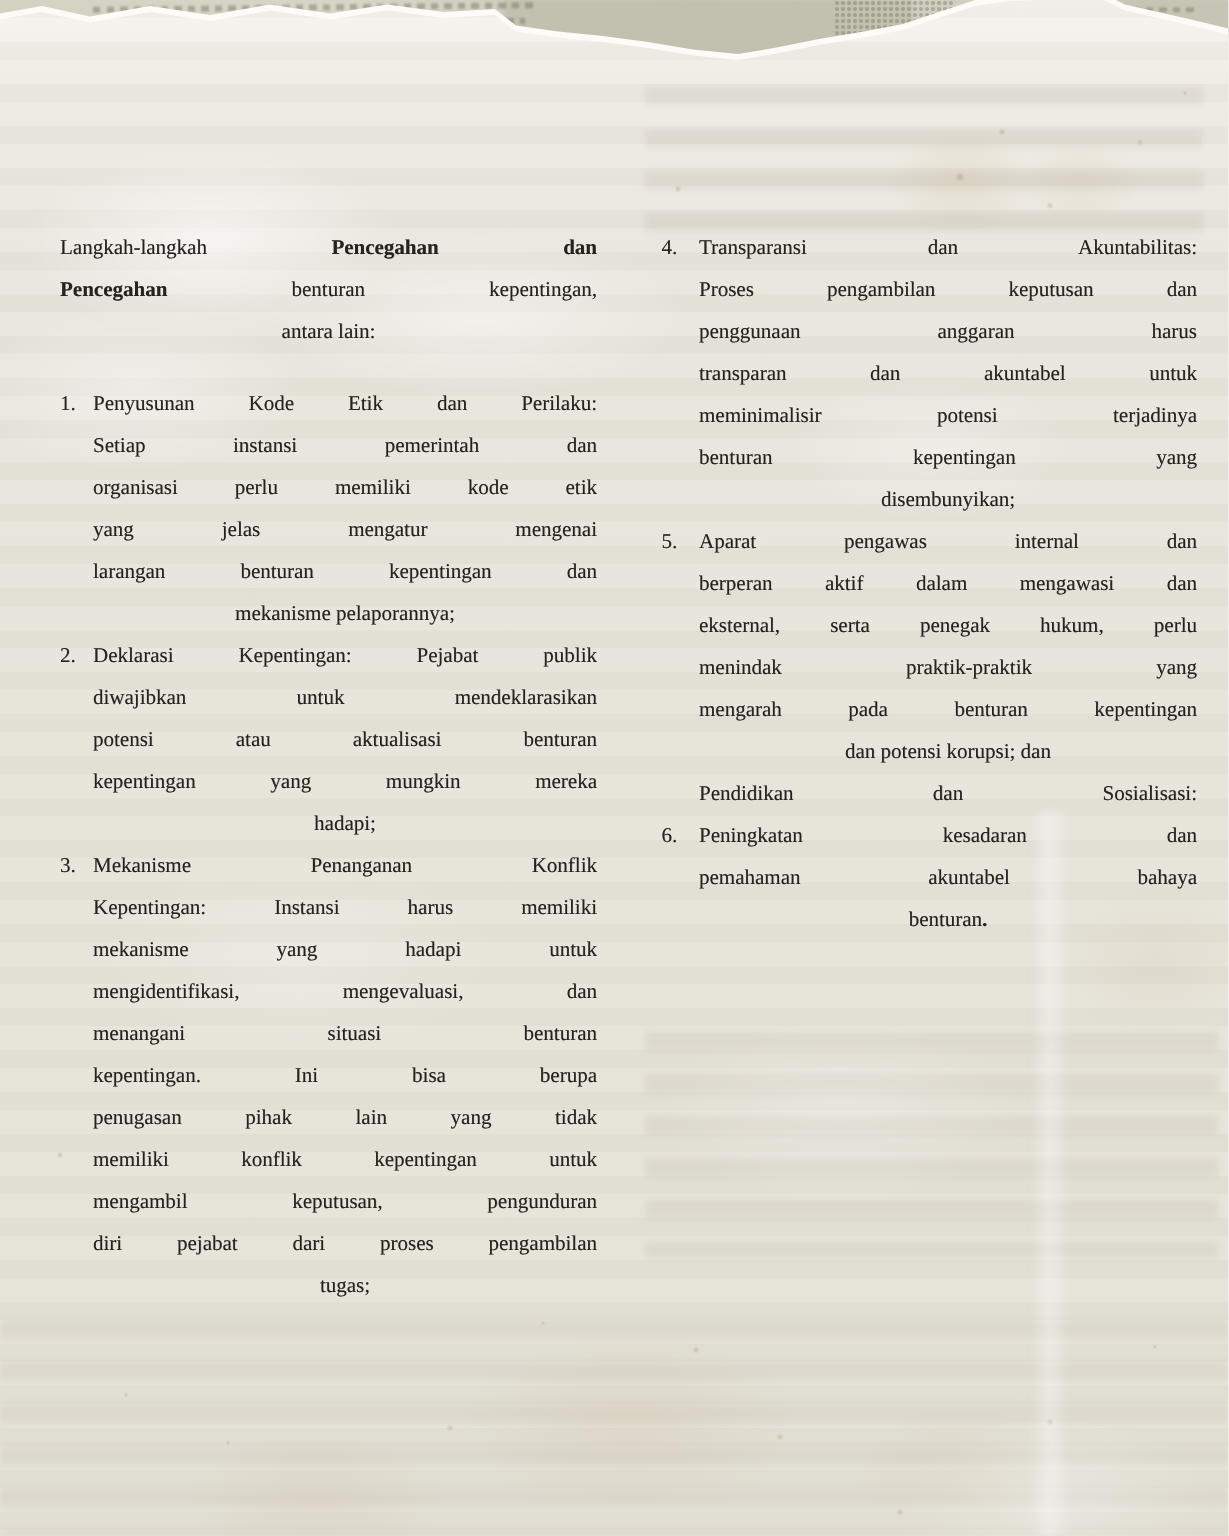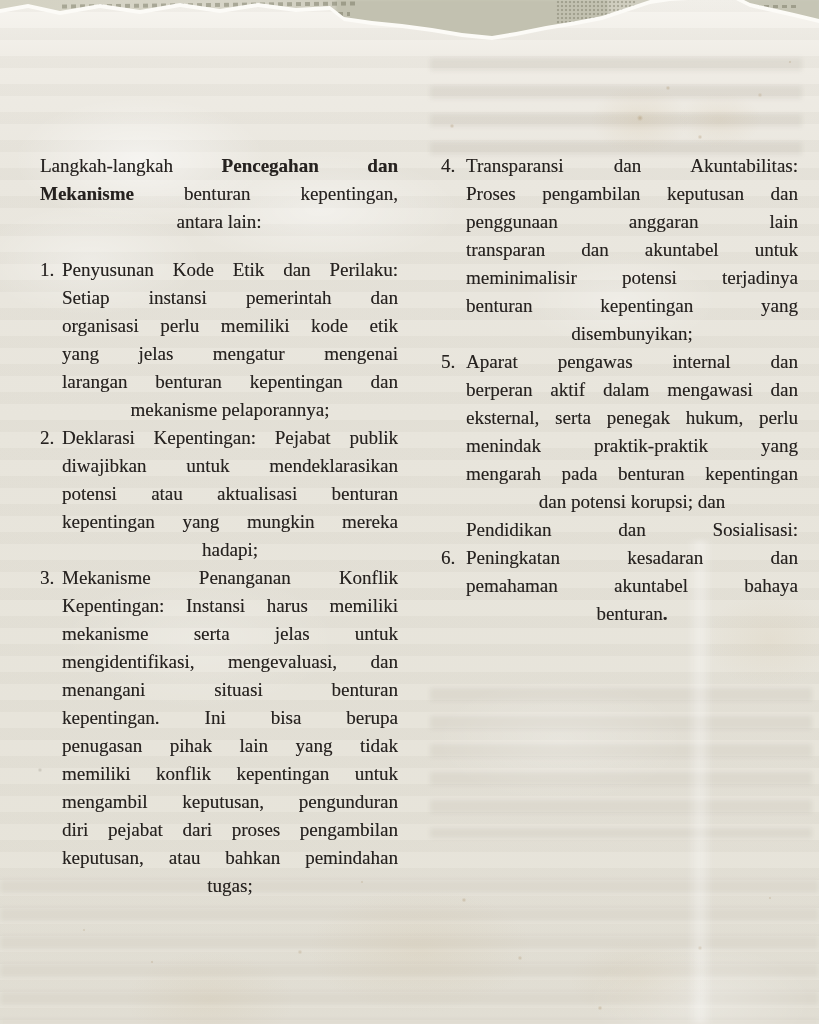--- a/index.html
+++ b/index.html
@@ -91,21 +91,21 @@
       radial-gradient(2px 2px at 152px 962px, rgba(146,112,62,0.28), rgba(146,112,62,0) 80%),
       radial-gradient(2px 2px at 84px 930px,  rgba(146,112,62,0.25), rgba(146,112,62,0) 80%),
       radial-gradient(3px 3px at 700px 948px, rgba(146,112,62,0.25), rgba(146,112,62,0) 80%),
       radial-gradient(2px 2px at 770px 898px, rgba(146,112,62,0.28), rgba(146,112,62,0) 80%),
       radial-gradient(2px 2px at 362px 882px, rgba(146,112,62,0.25), rgba(146,112,62,0) 80%);
   }
 
   
   .col {
     position: absolute;
-    font-size: 19px; line-height: 28px;
+    font-size: 14px; line-height: 28px;
     color: #262220;
     text-shadow: 0.2px 0.2px 0.3px rgba(56,50,44,0.45);
   }
   .col-left  { left: 40px;  top: 152px; width: 358px; }
   .col-right { left: 441px; top: 152px; width: 357px; }
   .intro { margin-bottom: 20px; }
   .ln { text-align: center; white-space: nowrap; }
   .ln.j { text-align: justify; text-align-last: justify; white-space: normal; }
   .b { font-weight: bold; }
   .item { position: relative; padding-left: 22px; }
@@ -132,21 +132,21 @@
     <div class="bands"></div>
     <div class="ghost g1"></div>
     <div class="ghost g2"></div>
     <div class="ghost g3"></div>
     <div class="streak"></div>
     <div class="stains"></div>
 
     <div class="col col-left">
       <div class="intro">
           <div class="ln j"><span>Langkah-langkah</span> <span class="b">Pencegahan dan</span></div>
-          <div class="ln j"><span class="b">Mekanisme</span> <span>benturan kepentingan,</span></div>
+          <div class="ln j"><span class="b">Pencegahan</span> <span>benturan kepentingan,</span></div>
           <div class="ln"><span>antara lain:</span></div>
         </div>
       <div id="list-left">
           <div class="item">
             <span class="num">1.</span>
             <div class="ln j"><span>Penyusunan Kode Etik dan Perilaku:</span></div>
             <div class="ln j"><span>Setiap instansi pemerintah dan</span></div>
             <div class="ln j"><span>organisasi perlu memiliki kode etik</span></div>
             <div class="ln j"><span>yang jelas mengatur mengenai</span></div>
             <div class="ln j"><span>larangan benturan kepentingan dan</span></div>
@@ -157,41 +157,40 @@
             <div class="ln j"><span>Deklarasi Kepentingan: Pejabat publik</span></div>
             <div class="ln j"><span>diwajibkan untuk mendeklarasikan</span></div>
             <div class="ln j"><span>potensi atau aktualisasi benturan</span></div>
             <div class="ln j"><span>kepentingan yang mungkin mereka</span></div>
             <div class="ln"><span>hadapi;</span></div>
           </div>
           <div class="item">
             <span class="num">3.</span>
             <div class="ln j"><span>Mekanisme Penanganan Konflik</span></div>
             <div class="ln j"><span>Kepentingan: Instansi harus memiliki</span></div>
-            <div class="ln j"><span>mekanisme serta jelas untuk</span></div>
+            <div class="ln j"><span>mekanisme yang hadapi untuk</span></div>
             <div class="ln j"><span>mengidentifikasi, mengevaluasi, dan</span></div>
             <div class="ln j"><span>menangani situasi benturan</span></div>
             <div class="ln j"><span>kepentingan. Ini bisa berupa</span></div>
             <div class="ln j"><span>penugasan pihak lain yang tidak</span></div>
             <div class="ln j"><span>memiliki konflik kepentingan untuk</span></div>
             <div class="ln j"><span>mengambil keputusan, pengunduran</span></div>
             <div class="ln j"><span>diri pejabat dari proses pengambilan</span></div>
-            <div class="ln j"><span>keputusan, atau bahkan pemindahan</span></div>
             <div class="ln"><span>tugas;</span></div>
           </div>
         </div>
     </div>
 
     <div class="col col-right">
       <div id="list-right">
           <div class="item">
             <span class="num">4.</span>
             <div class="ln j"><span>Transparansi dan Akuntabilitas:</span></div>
             <div class="ln j"><span>Proses pengambilan keputusan dan</span></div>
-            <div class="ln j"><span>penggunaan anggaran lain</span></div>
+            <div class="ln j"><span>penggunaan anggaran harus</span></div>
             <div class="ln j"><span>transparan dan akuntabel untuk</span></div>
             <div class="ln j"><span>meminimalisir potensi terjadinya</span></div>
             <div class="ln j"><span>benturan kepentingan yang</span></div>
             <div class="ln"><span>disembunyikan;</span></div>
           </div>
           <div class="item">
             <span class="num">5.</span>
             <div class="ln j"><span>Aparat pengawas internal dan</span></div>
             <div class="ln j"><span>berperan aktif dalam mengawasi dan</span></div>
             <div class="ln j"><span>eksternal, serta penegak hukum, perlu</span></div>

